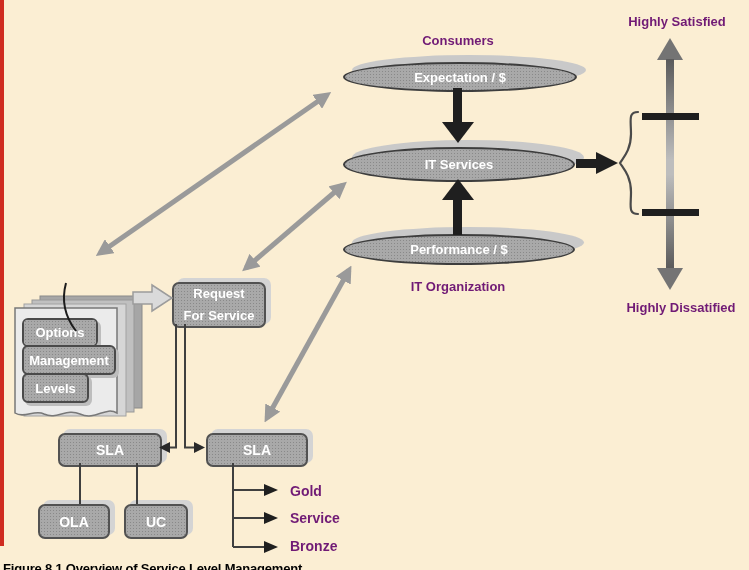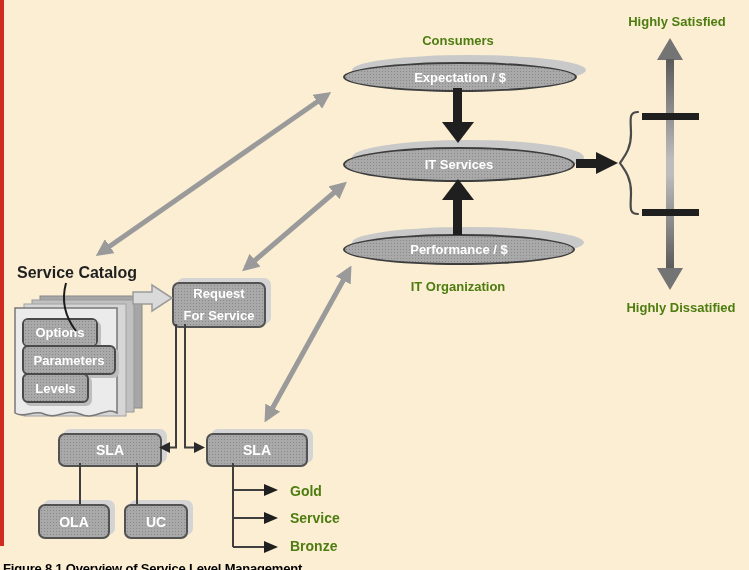--- a/index.html
+++ b/index.html
@@ -26,21 +26,21 @@
     color:#fff;font-weight:bold;font-size:14px;white-space:nowrap;
     box-shadow:5px -4px 0 #d4d4d4;z-index:2;
   }
   .btn{
     position:absolute;border:2px solid #4a4a4a;border-radius:6px;
     display:flex;align-items:center;justify-content:center;
     color:#fff;font-weight:bold;font-size:13px;white-space:nowrap;
     box-shadow:3px 3px 0 #bdbdbd;z-index:3;
   }
   .dlabel{
-    position:absolute;font-weight:bold;font-size:13px;color:#4d7c0f;
+    position:absolute;font-weight:bold;font-size:13px;color:#701a75;
     white-space:nowrap;transform:translateX(-50%);z-index:2;
   }
   .title-label{
     position:absolute;font-weight:bold;font-size:16px;color:#1f1f1f;
     white-space:nowrap;z-index:2;
   }
   .caption{
     position:absolute;left:3px;top:551px;font-weight:bold;font-size:13px;
     letter-spacing:-0.2px;color:#000;white-space:nowrap;z-index:2;margin-top:10px;
   }
@@ -67,27 +67,26 @@
 
   <div class="red-strip"></div>
 
   <svg class="layer" width="749" height="570" viewBox="0 0 749 570">
     <rect x="40" y="296" width="102" height="112" fill="#a6a6a6" stroke="#8a8a8a" stroke-width="1"></rect>
     <rect x="32" y="300" width="102" height="112" fill="#c0c0c0" stroke="#989898" stroke-width="1"></rect>
     <rect x="24" y="304" width="102" height="112" fill="#d6d6d6" stroke="#a2a2a2" stroke-width="1"></rect>
     <path d="M15,308 L117,308 L117,413 C105,406 96,421 80,414 C66,408 57,420 44,414 C35,409 24,419 15,413 Z" fill="#ebebeb" stroke="#787878" stroke-width="1.5"></path>
   </svg>
 
-  <div class="title-label" style="left:17px;top:264px;">Service Catalog</div>
   <div class="btn" style="left:22px;top:318px;width:72px;height:25px;">
     <span class="halftone" style="position:absolute;inset:0;border-radius:4px;z-index:-1;"></span>
     <span>Options</span>
   </div>
   <div class="btn halftone" style="left:22px;top:345px;width:90px;height:26px;">
-    <span>Parameters</span>
+    <span>Management</span>
   </div>
   <div class="btn halftone" style="left:22px;top:373px;width:63px;height:26px;">
     <span>Levels</span>
   </div>
 
   <div class="gbox halftone" style="left:172px;top:282px;width:90px;height:42px;font-size:13px;flex-direction:column;gap:6px;">
     <span class="req-line">Request</span>
     <span class="req-line">For Service</span>
   </div>
 

